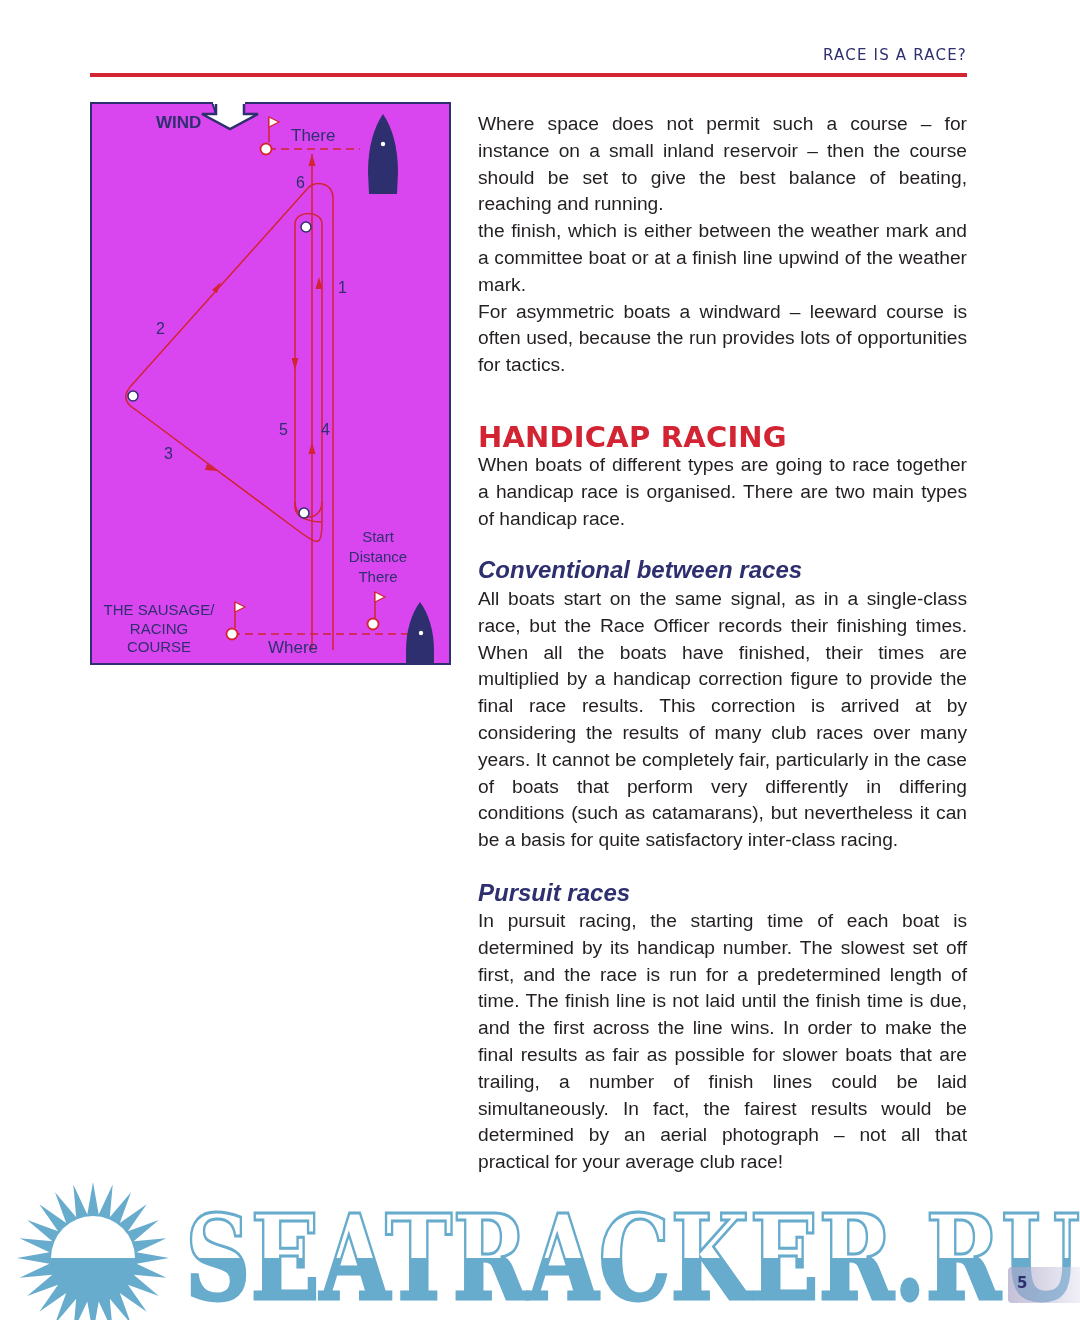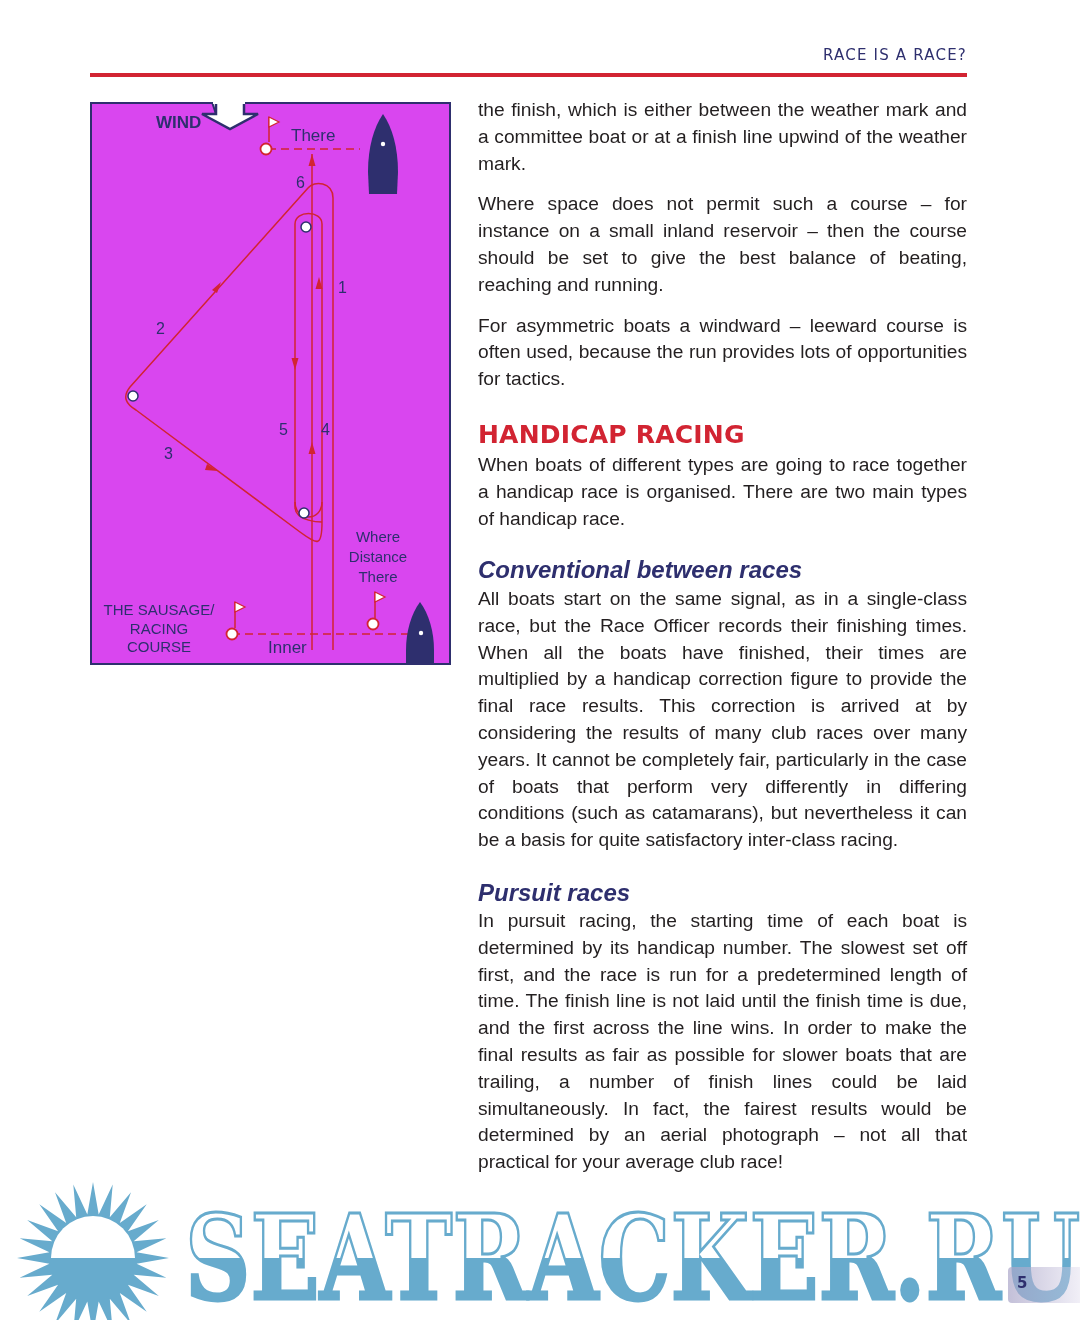--- a/index.html
+++ b/index.html
@@ -9,21 +9,21 @@
     .head-rule { position: absolute; left: 90px; top: 73px; width: 877px; height: 4px; background: #d22432; }
 
     .figure { position: absolute; left: 90px; top: 102px; width: 361px; height: 563px; box-sizing: border-box; border: 2px solid #2e2f6e; background: #d946ef; }
     .figure svg { position: absolute; left: -2px; top: -2px; }
     .fig-label { position: absolute; color: #2e2f6e; font-family: "Liberation Sans", sans-serif; white-space: nowrap; }
     .fig-label.bold { font-weight: bold; }
     .fig-label.center { text-align: center; }
 
     .text-col { position: absolute; left: 478px; width: 489px; color: #231f20; font-family: "Liberation Sans", sans-serif; font-size: 19.2px; line-height: 26.8px; }
     .text-col p { margin: 0; text-align: justify; text-align-last: left; }
-    .h-main { position: absolute; left: 478px; top: 420px; font-family: "DejaVu Sans", sans-serif; font-weight: bold; font-size: 25px; color: #d22432; letter-spacing: 0.2px; }
+    .h-main { position: absolute; left: 478px; top: 420px; font-family: "DejaVu Sans", sans-serif; font-weight: bold; font-size: 29px; color: #d22432; letter-spacing: 0.2px; }
     .h-sub { position: absolute; left: 478px; font-family: "Liberation Sans", sans-serif; font-weight: bold; font-style: italic; font-size: 24px; color: #2e2f6e; }
 
     .watermark { position: absolute; left: 0; top: 1175px; width: 860px; height: 145px; margin-left: 17px; }
     .page-tab { position: absolute; left: 1008px; top: 1267px; width: 72px; height: 36px; background: linear-gradient(90deg, rgba(170,165,200,0.7), rgba(220,215,235,0.4)); border-radius: 4px 0 0 4px; }
     .page-num { position: absolute; left: 1017px; top: 1274px; font-family: "DejaVu Sans", sans-serif; font-size: 15px; font-weight: bold; color: #2e2f6e; }
   </style>
 </head>
 <body>
 
 <div class="running-head">RACE IS A RACE?</div>
@@ -78,38 +78,38 @@
   <div class="fig-label bold" style="left:64px; top:9px; font-size:17px;">WIND</div>
   <div class="fig-label" style="left:199px; top:22px; font-size:17px;">There</div>
   <div class="fig-label" style="left:204px; top:70px; font-size:16px;">6</div>
   <div class="fig-label" style="left:246px; top:175px; font-size:16px;">1</div>
   <div class="fig-label" style="left:64px; top:216px; font-size:16px;">2</div>
   <div class="fig-label" style="left:187px; top:317px; font-size:16px;">5</div>
   <div class="fig-label" style="left:229px; top:317px; font-size:16px;">4</div>
   <div class="fig-label" style="left:72px; top:341px; font-size:16px;">3</div>
 
   <div class="fig-label center" style="left:246px; top:423px; width:80px; font-size:15px; line-height:20px;">
-    <div>Where</div>
+    <div>Start</div>
     <div>Distance</div>
     <div>There</div>
   </div>
 
   <div class="fig-label center" style="left:4px; top:497px; width:126px; font-size:15px; line-height:18.5px;">
     <div>THE SAUSAGE/</div>
     <div>RACING</div>
     <div>COURSE</div>
   </div>
 
-  <div class="fig-label" style="left:176px; top:534px; font-size:17px;">Inner</div>
+  <div class="fig-label" style="left:176px; top:534px; font-size:17px;">Where</div>
 </div>
 
 <div class="text-col" style="top:97px;">
+  <p style="margin-top:14px;">Where space does not permit such a course – for instance on a small inland reservoir – then the course should be set to give the best balance of beating, reaching and running.</p>
   <p>the finish, which is either between the weather mark and a committee boat or at a finish line upwind of the weather mark.</p>
-  <p style="margin-top:14px;">Where space does not permit such a course – for instance on a small inland reservoir – then the course should be set to give the best balance of beating, reaching and running.</p>
-  <p style="margin-top:14px;">For asymmetric boats a windward – leeward course is often used, because the run provides lots of opportunities for tactics.</p>
+  <p style="">For asymmetric boats a windward – leeward course is often used, because the run provides lots of opportunities for tactics.</p>
 </div>
 
 <div class="h-main">HANDICAP RACING</div>
 <div class="text-col" style="top:452px;">
   <p>When boats of different types are going to race together a handicap race is organised. There are two main types of handicap race.</p>
 </div>
 
 <div class="h-sub" style="top:556px;">Conventional between races</div>
 <div class="text-col" style="top:586px;">
   <p>All boats start on the same signal, as in a single-class race, but the Race Officer records their finishing times. When all the boats have finished, their times are multiplied by a handicap correction figure to provide the final race results. This correction is arrived at by considering the results of many club races over many years. It cannot be completely fair, particularly in the case of boats that perform very differently in differing conditions (such as catamarans), but nevertheless it can be a basis for quite satisfactory inter-class racing.</p>

